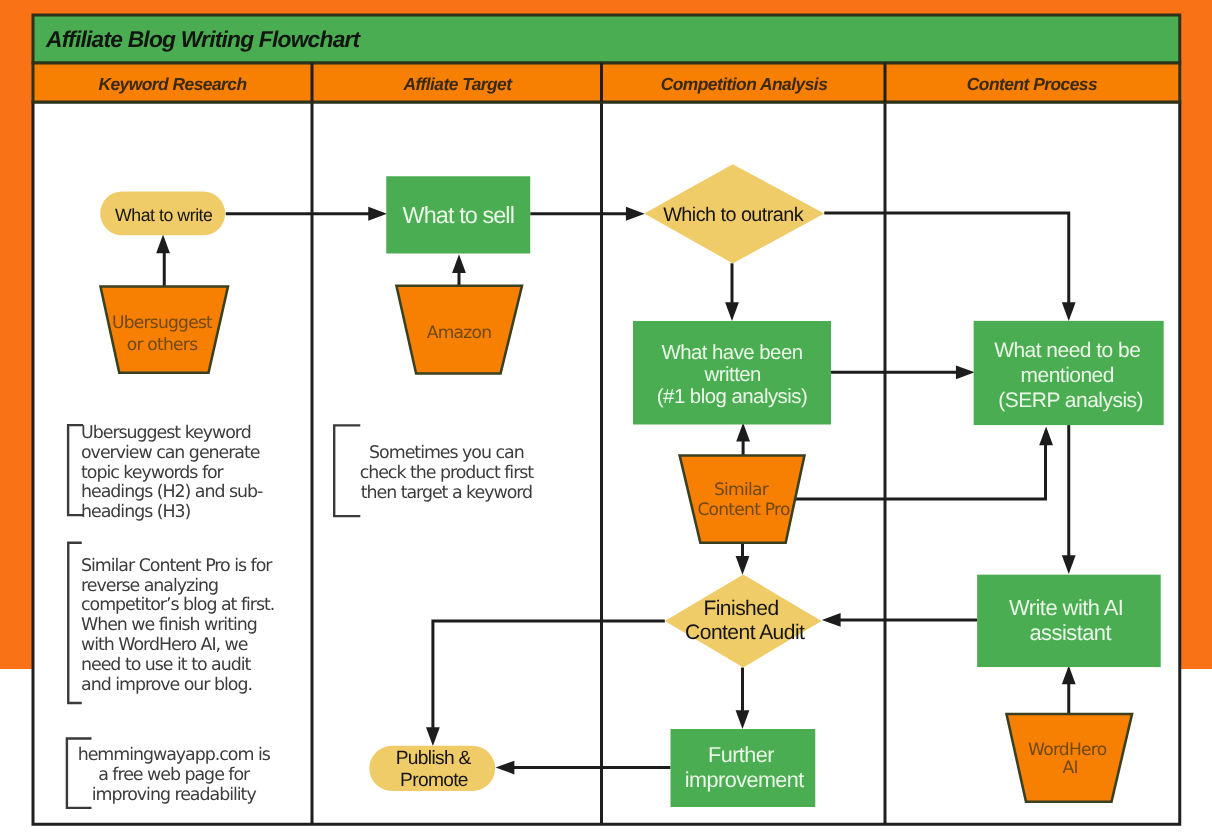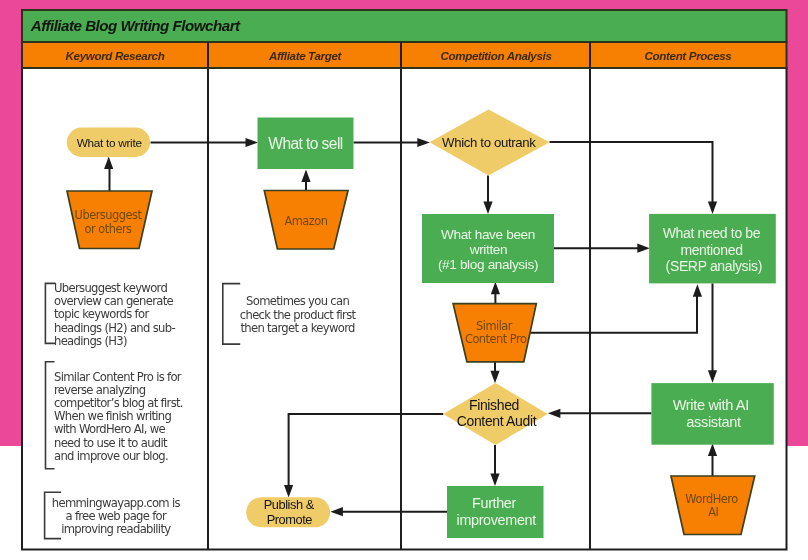--- a/index.html
+++ b/index.html
@@ -1,18 +1,18 @@
 <!DOCTYPE html>
 <html><head>
 <meta charset="utf-8">
 <style>
   html,body{margin:0;padding:0;background:#ffffff;}
   body{width:808px;height:560px;overflow:hidden;
        font-family:"Liberation Sans",sans-serif;}
-  #stage{position:relative;width:808px;height:446px;background:#ec4899;}
+  #stage{position:relative;width:808px;height:446px;background:#f97316;}
   svg#canvas{position:absolute;left:0;top:0;display:block;}
 
   .body-frame{fill:#ffffff;stroke:#1f1f1f;stroke-width:2;}
   .lane-div{stroke:#1f1f1f;stroke-width:2;}
 
   .title-band{fill:#4bad51;stroke:#2c3318;stroke-width:2;}
   .lane-band{fill:#f77f02;stroke:#2c3318;stroke-width:2;}
 
   .title-text{font-family:"Liberation Sans",sans-serif;font-size:15.2px;
               font-weight:bold;font-style:italic;fill:#111611;letter-spacing:-0.52px;}

